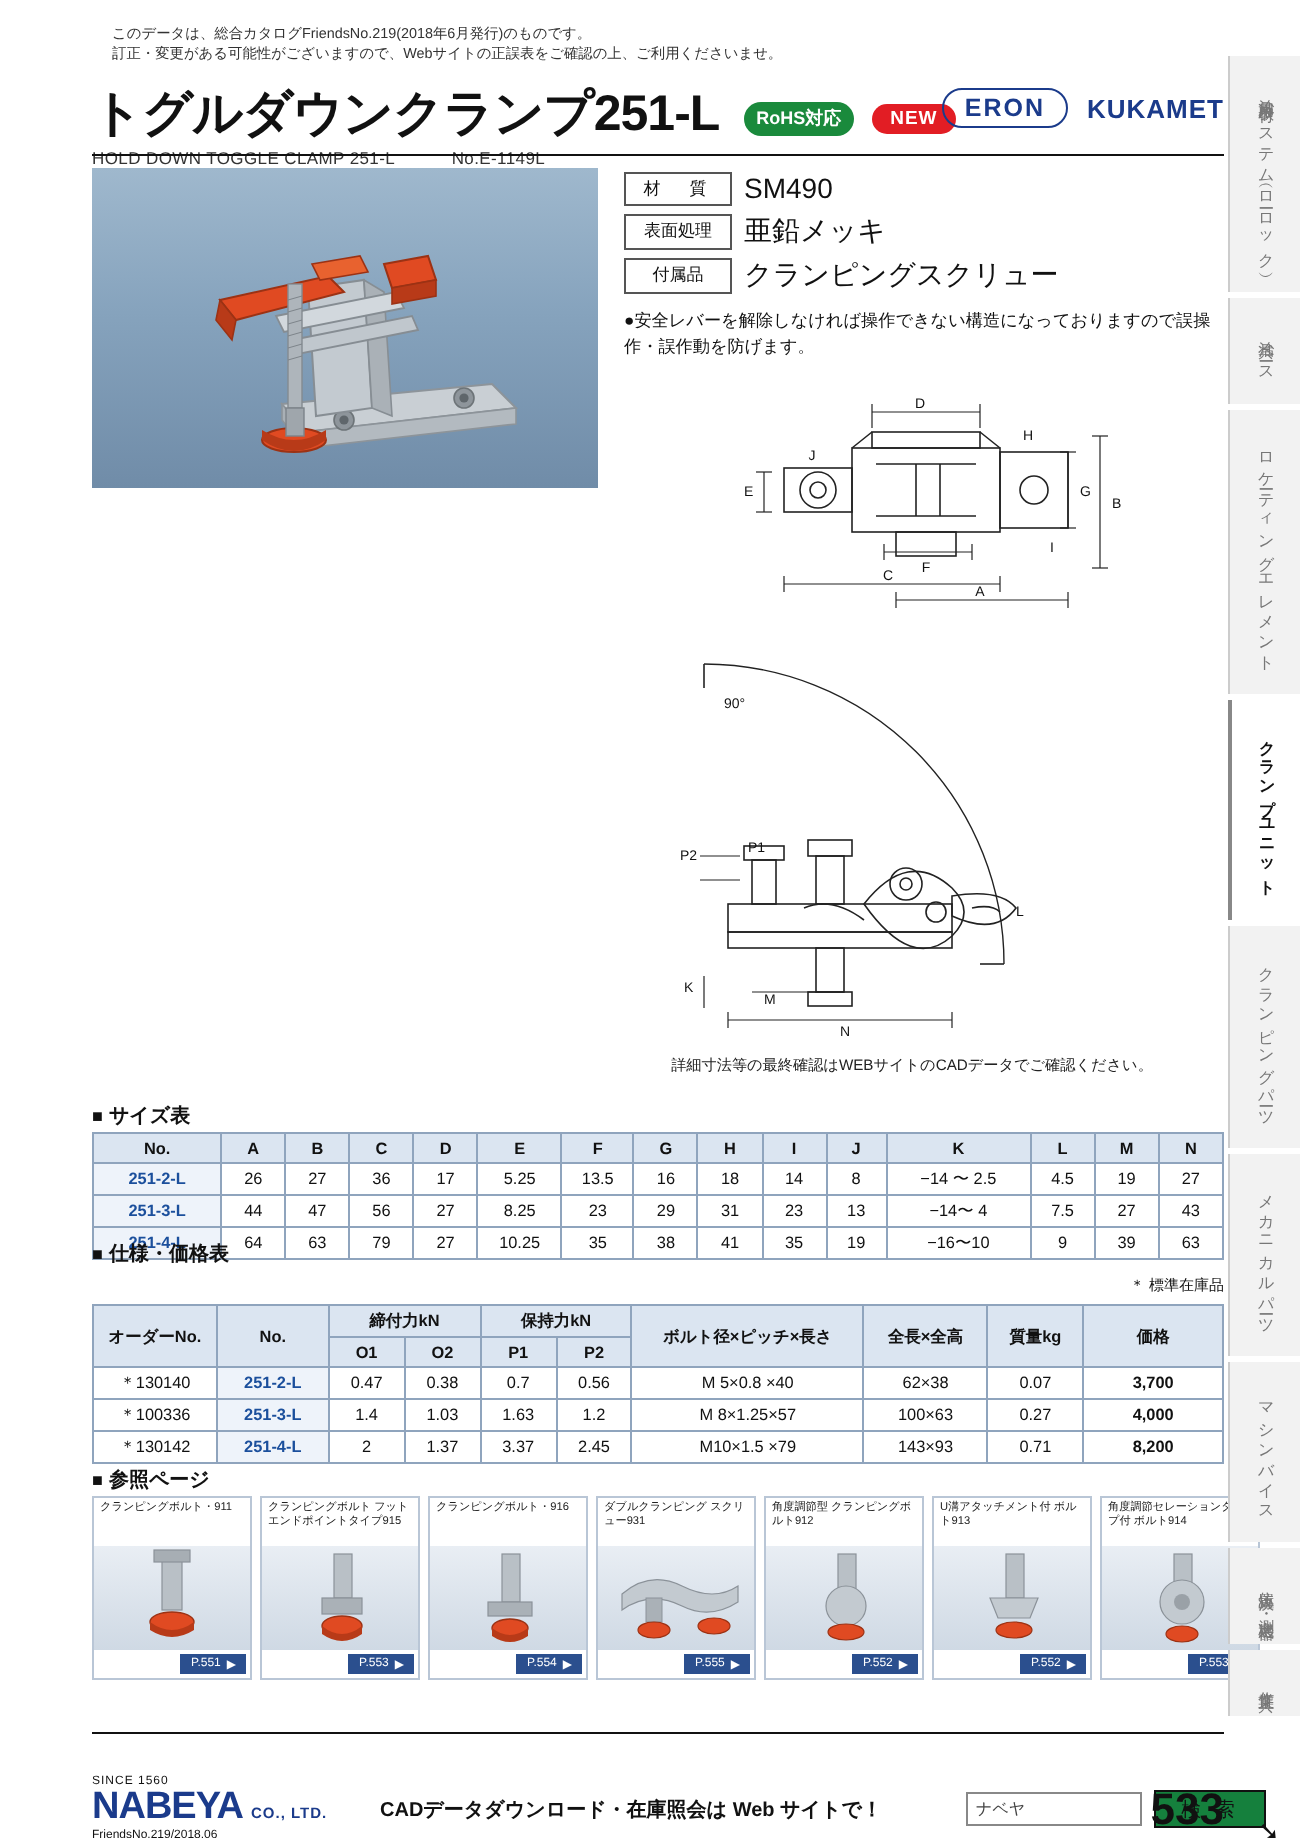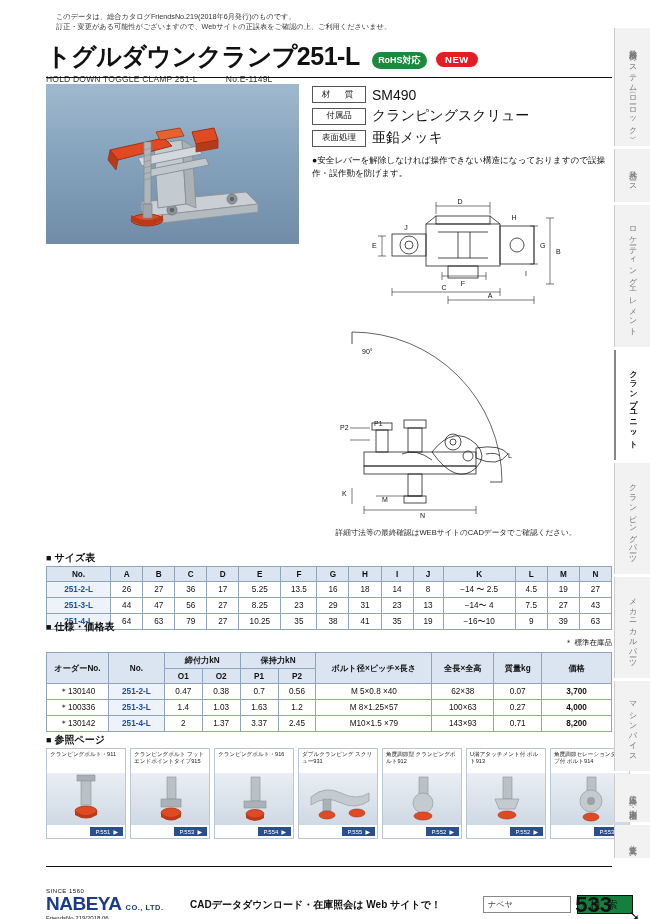--- a/index.html
+++ b/index.html
@@ -80,21 +80,21 @@
   
   .photo {
     position:absolute; left:46px; top:84px; width:253px; height:160px;
     background:linear-gradient(180deg,#9fb8cd 0%,#86a3bd 45%,#708ca8 100%);
     overflow:hidden;
   }
   .photo svg { position:absolute; left:0; top:0; }
 
   
   .specs { position:absolute; left:312px; top:86px; width:300px; }
-  .spec-line { display:flex; align-items:center; margin-bottom:4px; font-size:9.5px; }
+  .spec-line { display:flex; margin-bottom:4px; font-size:9.5px; }
   .spec-key {
     border:1px solid #555; padding:1.5px 5px; margin-right:6px;
     letter-spacing:3px; font-size:8.5px; min-width:54px; text-align:center;
   }
   .spec-key.tight { letter-spacing:0px; }
   .spec-val { font-size:14px; }
   .note {
     margin-top:7px; font-size:8.6px; line-height:1.5; color:#111;
   }
 
@@ -190,20 +190,24 @@
 
   <div class="titlebar">
     <span class="title-main">トグルダウンクランプ251-L</span>
     <span class="badge-rohs">RoHS対応</span>
     <span class="badge-new">NEW</span>
     <div class="title-sub">
       <span>HOLD DOWN TOGGLE CLAMP 251-L</span>
       <span class="code">No.E-1149L</span>
     </div>
   </div>
+  <div class="brandrow">
+    <span class="brand-eron">ERON</span>
+    <span class="brand-kukamet">KUKAMET</span>
+  </div>
   <div class="rule-top"></div>
 
   <div class="photo">
     <svg width="253" height="160" viewBox="0 0 253 160">
 
       <polygon points="95,118 200,108 212,120 106,132" fill="#c9cfd4" stroke="#8d949a" stroke-width="1"></polygon>
       <polygon points="95,118 106,132 106,140 95,126" fill="#a9b0b6" stroke="#8d949a" stroke-width="0.8"></polygon>
       <polygon points="106,132 212,120 212,128 106,140" fill="#b3bac0" stroke="#8d949a" stroke-width="0.8"></polygon>
       <circle cx="186" cy="115" r="5" fill="#8e959b" stroke="#6d7478" stroke-width="0.8"></circle>
       <circle cx="186" cy="115" r="2.3" fill="#5f666b"></circle>
@@ -238,26 +242,26 @@
       <rect x="97" y="120" width="9" height="14" fill="#9fa6ac" stroke="#7d848a" stroke-width="0.7"></rect>
     </svg>
   </div>
 
   <div class="specs">
     <div class="spec-line">
       <span class="spec-key">材　質</span>
       <span class="spec-val">SM490</span>
     </div>
     <div class="spec-line">
+      <span class="spec-key tight">表面処理</span>
+      <span class="spec-val">亜鉛メッキ</span>
+    </div>
+    <div class="spec-line">
       <span class="spec-key tight">付属品</span>
       <span class="spec-val">クランピングスクリュー</span>
-    </div>
-    <div class="spec-line">
-      <span class="spec-key tight">表面処理</span>
-      <span class="spec-val">亜鉛メッキ</span>
     </div>
     <div class="note">●安全レバーを解除しなければ操作できない構造になっておりますので誤操作・誤作動を防げます。</div>
   </div>
 
   <div class="drawing1">
     <svg width="294" height="120" viewBox="0 0 294 120">
       <g stroke="#222" fill="none" stroke-width="0.8">
 
         <rect x="108" y="28" width="74" height="42"></rect>
         <rect x="118" y="20" width="54" height="8"></rect>

